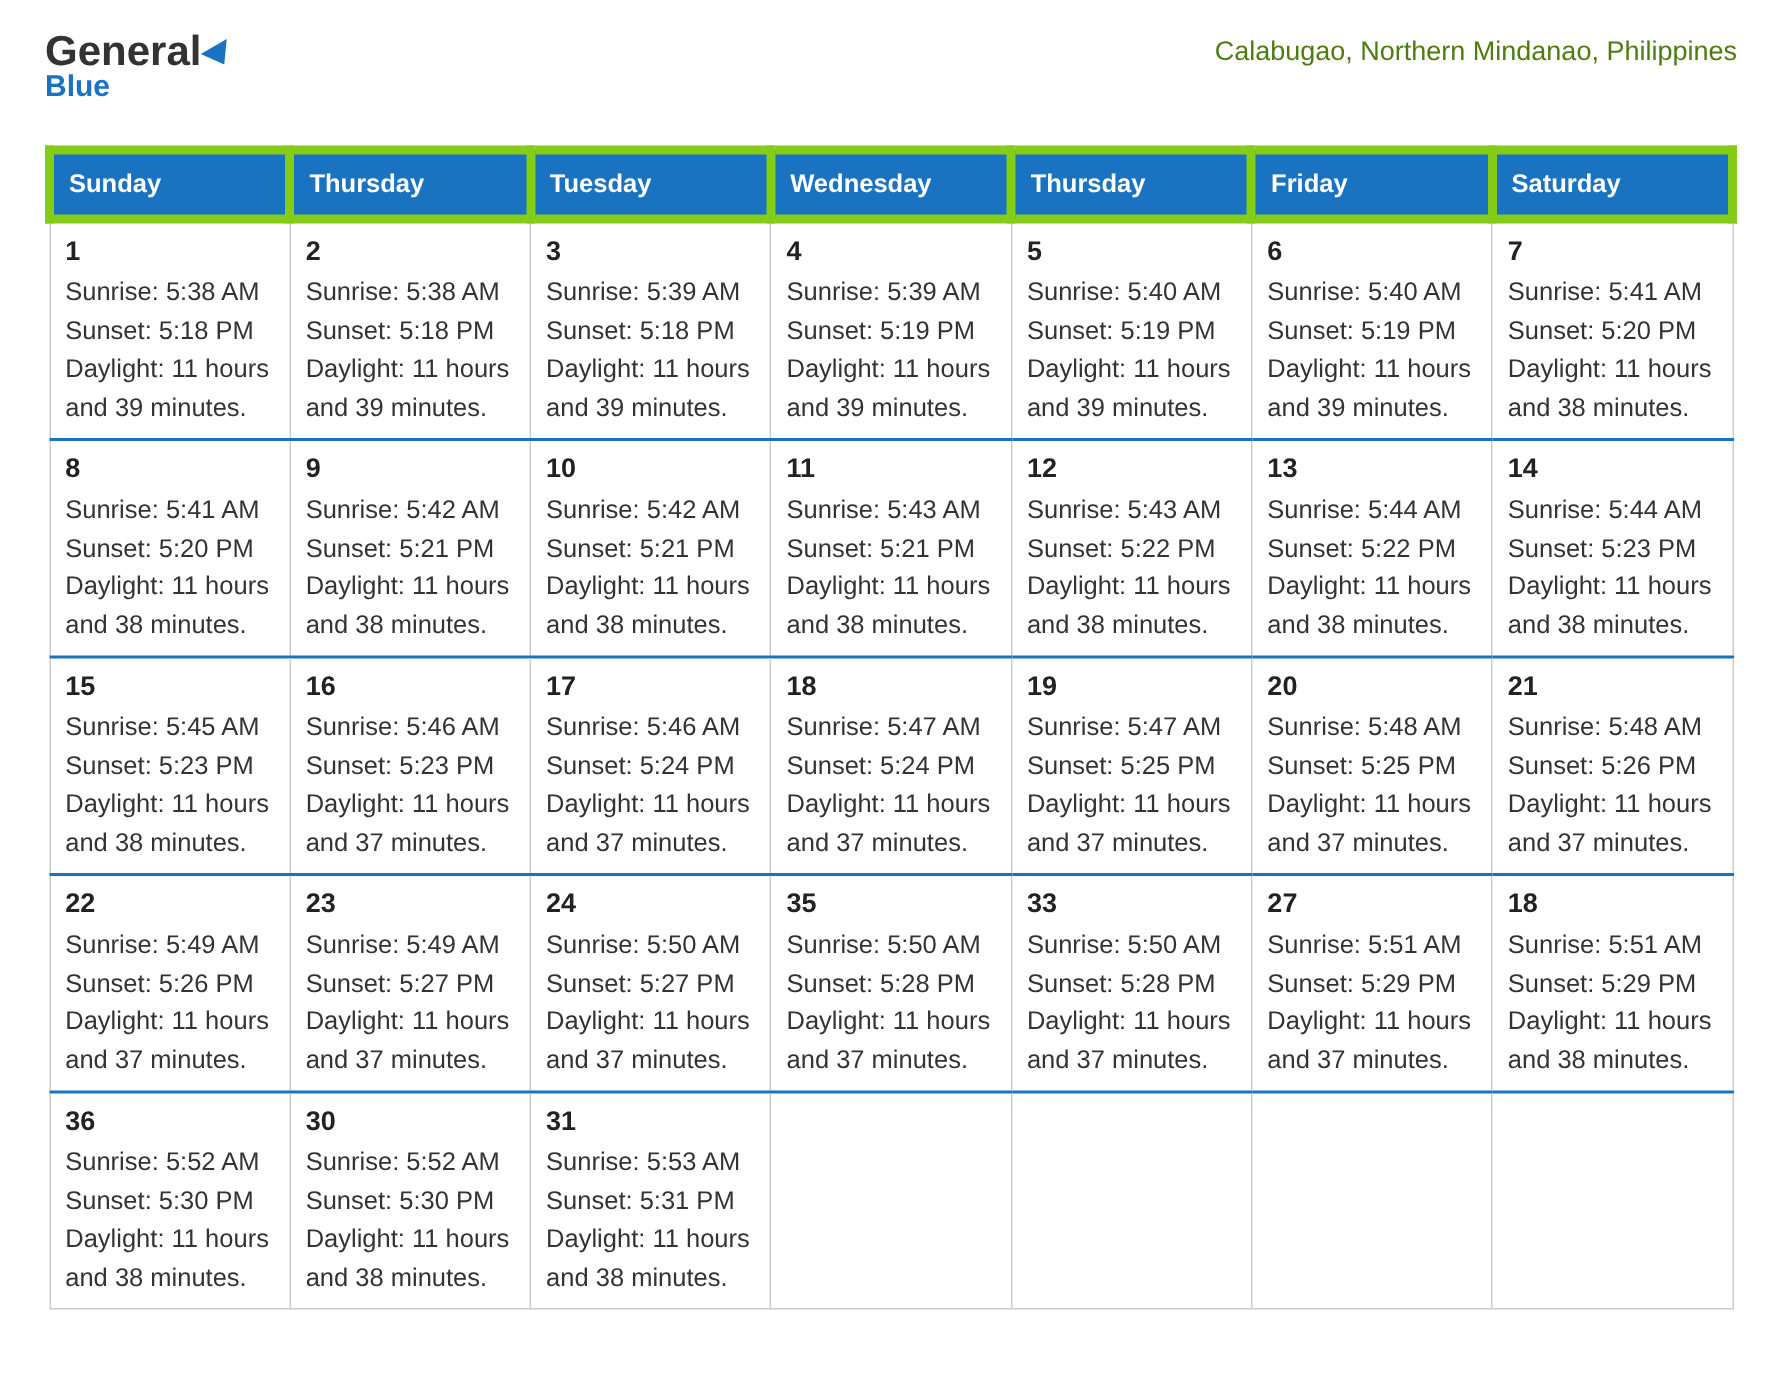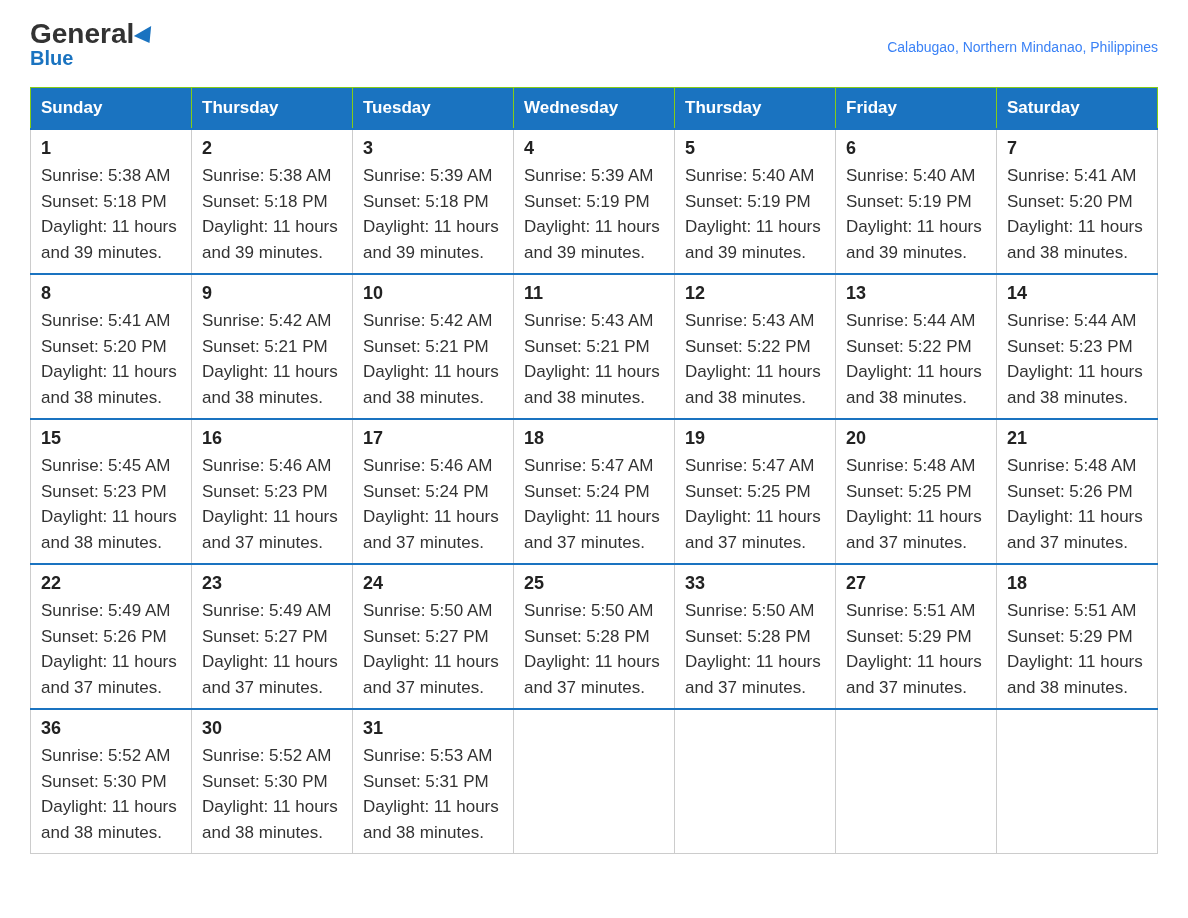--- a/index.html
+++ b/index.html
@@ -6,22 +6,22 @@
     body {
       font-family: Arial, sans-serif;
       background: #ffffff;
       width: 1188px;
       min-height: 918px;
       padding: 20px 30px;
     }
     .header {
       display: flex;
       justify-content: space-between;
-      align-items: center;
-      margin-bottom: 18px;
+      align-items: flex-start;
+      margin-bottom: 28px;
     }
     .logo {
       display: flex;
       flex-direction: column;
       align-items: flex-start;
     }
     .logo-general {
       font-size: 28px;
       font-weight: bold;
       color: #333;
@@ -49,37 +49,37 @@
     .title-section {
       text-align: right;
     }
     .month-title {
       font-size: 52px;
       font-weight: bold;
       color: #222;
       line-height: 1.1;
     }
     .location-title {
-      font-size: 14px;
-      color: #3b82f6;
+      font-size: 18px;
+      color: #4d7c0f;
       margin-top: 4px;
     }
     .calendar-table {
       width: 100%;
       border-collapse: collapse;
       border: 1px solid #aaa;
     }
     .calendar-table th {
       background-color: #1a73c0;
       color: #ffffff;
       font-size: 17px;
       font-weight: bold;
       padding: 10px 10px;
       text-align: left;
-      border: 1px solid #84cc16;
+      border: 6px solid #84cc16;
     }
     .calendar-table td {
       vertical-align: top;
       padding: 8px 10px;
       border: 1px solid #ccc;
       width: 14.28%;
       min-height: 110px;
     }
     .day-number {
       font-size: 18px;
@@ -226,21 +226,21 @@
         </td>
         <td>
           <div class="day-number">23</div>
           <div class="day-info">Sunrise: 5:49 AM<br>Sunset: 5:27 PM<br>Daylight: 11 hours<br>and 37 minutes.</div>
         </td>
         <td>
           <div class="day-number">24</div>
           <div class="day-info">Sunrise: 5:50 AM<br>Sunset: 5:27 PM<br>Daylight: 11 hours<br>and 37 minutes.</div>
         </td>
         <td>
-          <div class="day-number">25</div>
+          <div class="day-number">35</div>
           <div class="day-info">Sunrise: 5:50 AM<br>Sunset: 5:28 PM<br>Daylight: 11 hours<br>and 37 minutes.</div>
         </td>
         <td>
           <div class="day-number">33</div>
           <div class="day-info">Sunrise: 5:50 AM<br>Sunset: 5:28 PM<br>Daylight: 11 hours<br>and 37 minutes.</div>
         </td>
         <td>
           <div class="day-number">27</div>
           <div class="day-info">Sunrise: 5:51 AM<br>Sunset: 5:29 PM<br>Daylight: 11 hours<br>and 37 minutes.</div>
         </td>

